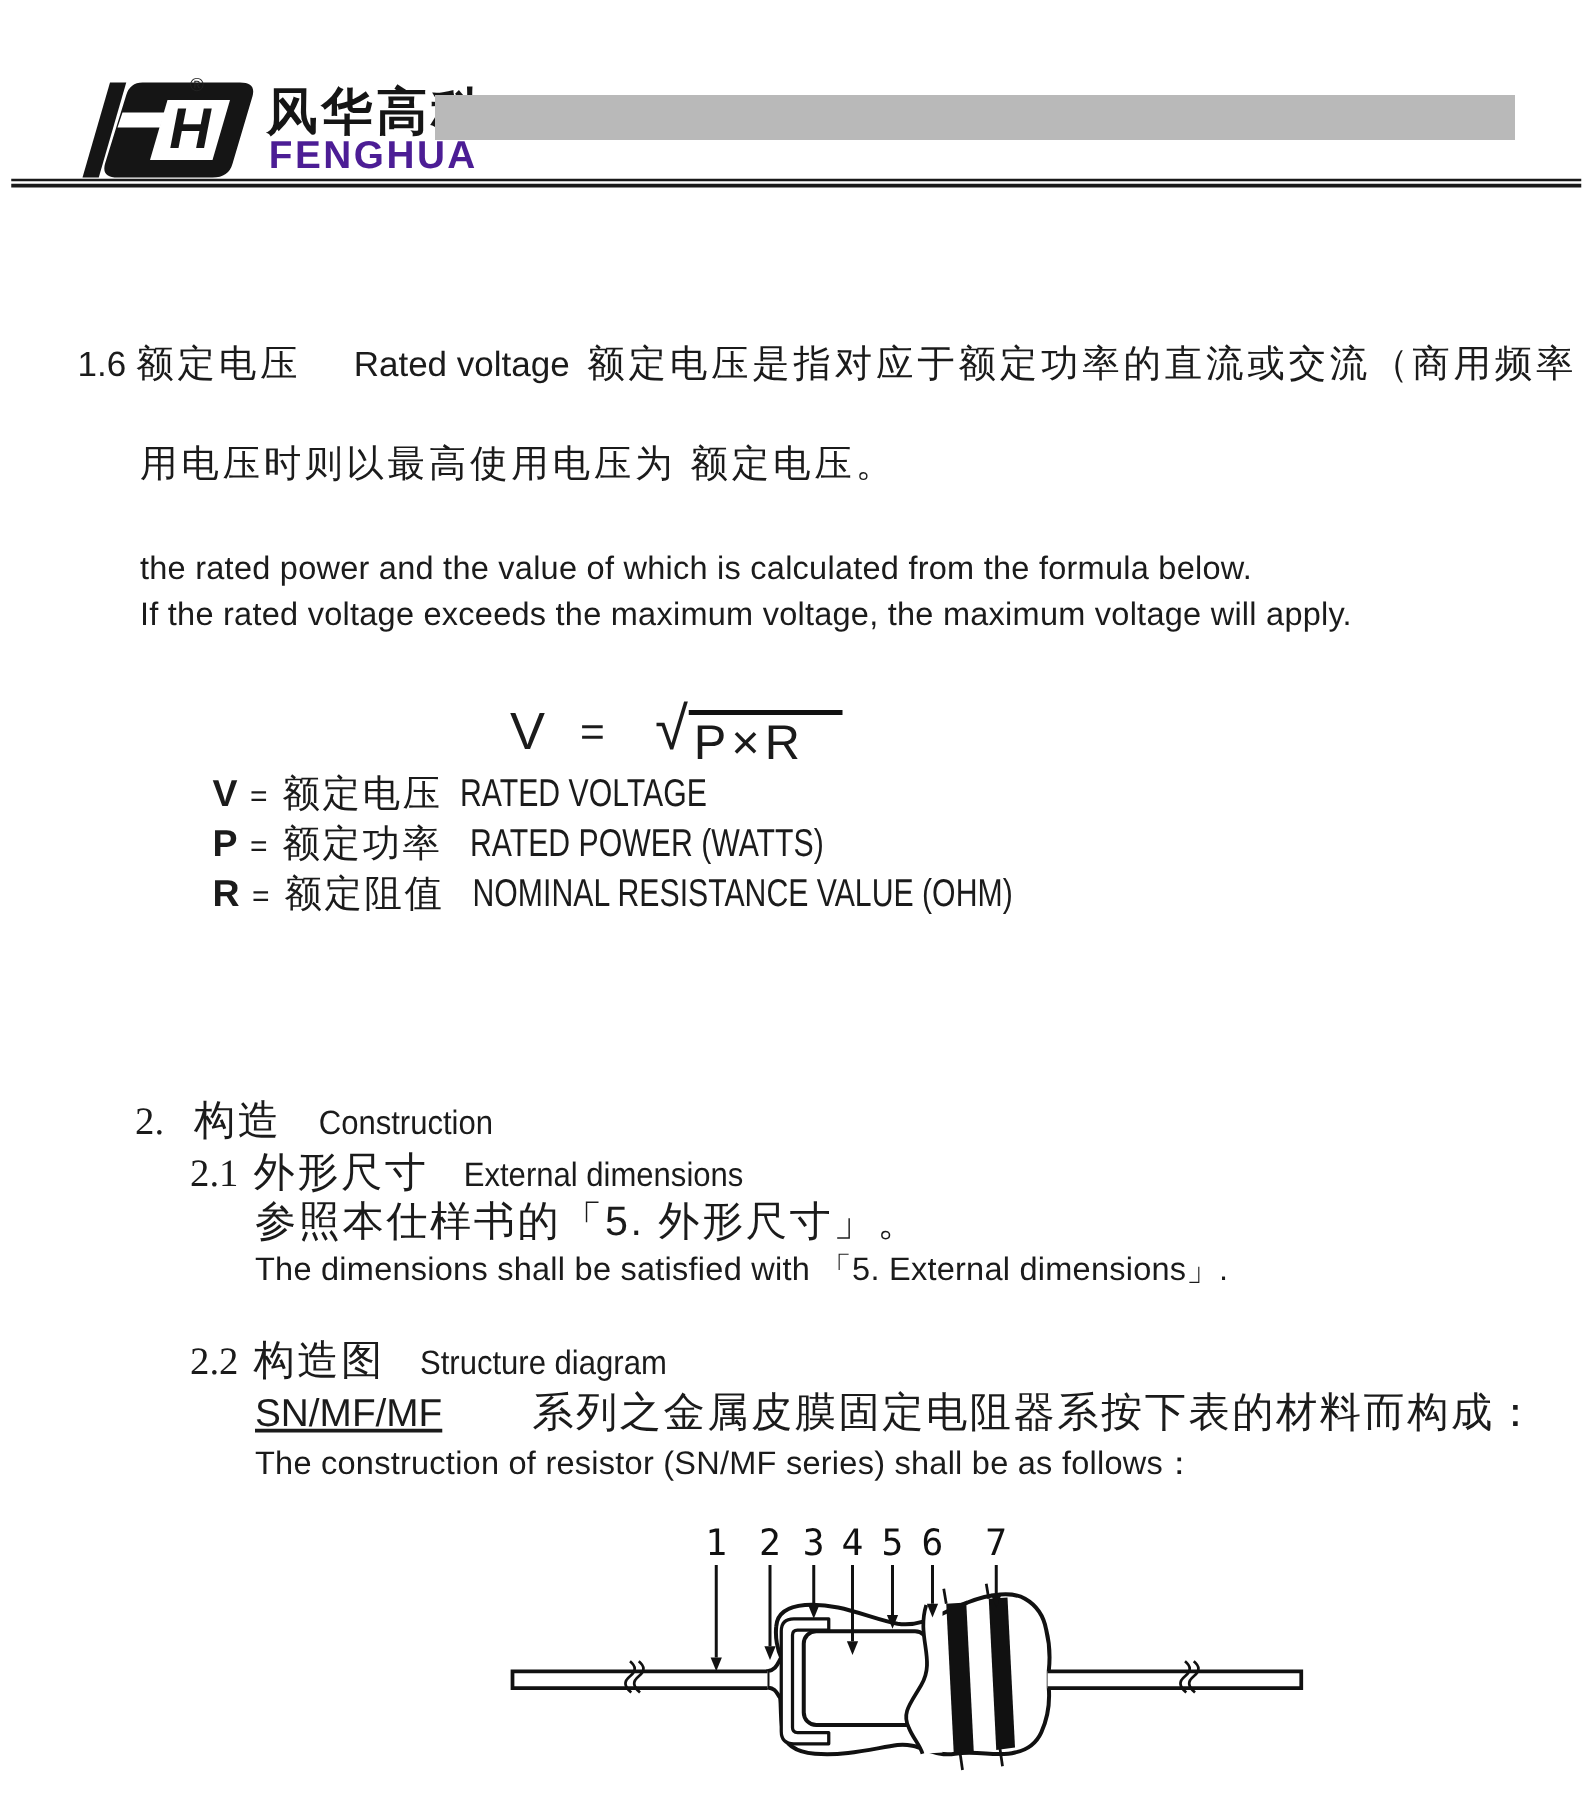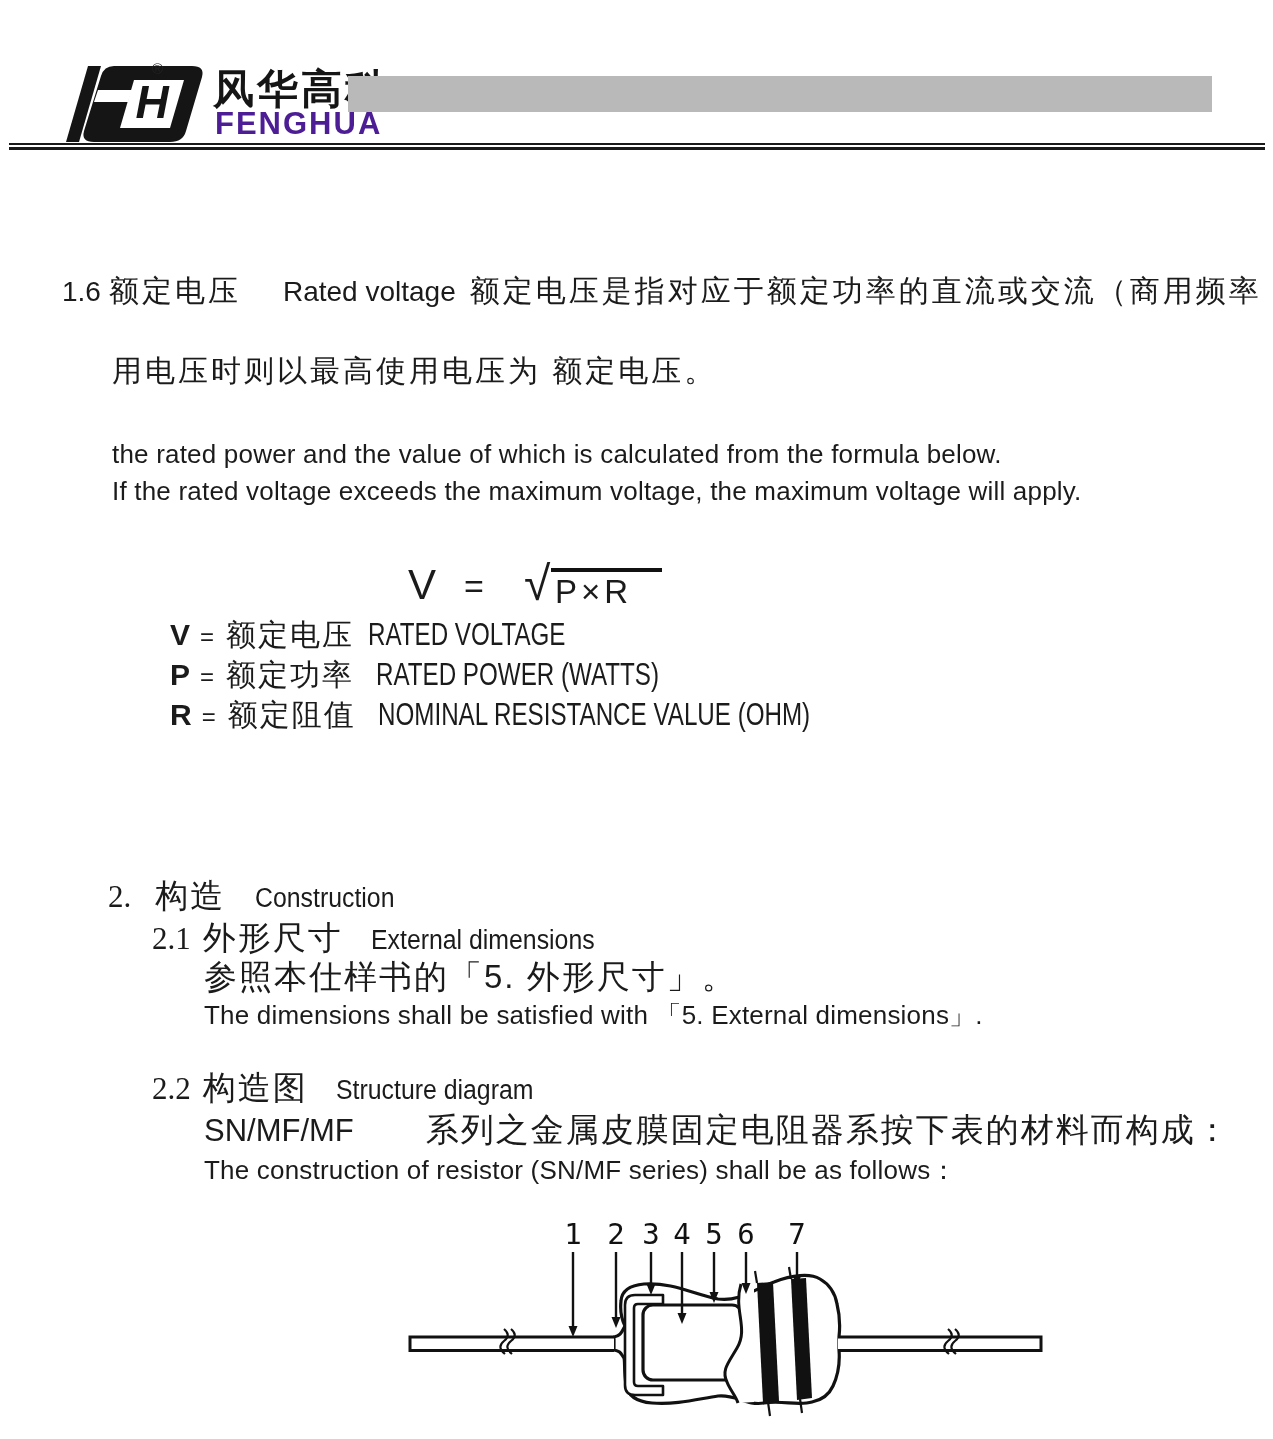--- a/index.html
+++ b/index.html
@@ -23,21 +23,21 @@
   .en-head{font-size:27px;display:inline-block;transform:scaleX(.92);transform-origin:0 70%;}
   .cond75{display:inline-block;transform:scaleX(.78);transform-origin:0 70%;}
   .defsym{font-size:30px;font-weight:bold;}
   .defeq{font-size:24px;margin:0 12px 0 10px;}
   .defcn{font-size:30px;letter-spacing:2px;}
   .defen{font-size:31px;margin-left:14px;}
   
   .f-v{font-size:42px;}
   .f-eq{font-size:34px;}
   .f-sqrt{font-size:48px;font-weight:normal;}
-  .f-rad{font-size:33px;letter-spacing:4px;border-top:4px solid #111;padding:1px 30px 0 4px;}
+  .f-rad{font-size:39px;letter-spacing:4px;border-top:4px solid #111;padding:1px 30px 0 4px;}
 </style>
 </head>
 <body>
 
 <div class="page">
 
   <div class="abs" style="left:64px;top:58px;width:150px;height:92px;">
     <svg width="150" height="92" viewBox="0 0 150 92">
       <polygon points="24,8 37,8 15,84 2,84" fill="#151515"></polygon>
       <path d="M 50 8 L 128 8 Q 141 8 138 19 L 122 73 Q 119 84 106 84 L 30 84 Q 17 84 20 73 L 37 18 Q 40 8 50 8 Z" fill="#151515"></path>
@@ -103,21 +103,21 @@
   </div>
   <div class="abs cjk-sm" style="left:204px;top:955px;">参照本仕样书的「5. 外形尺寸」。</div>
   <div class="abs enpara" style="left:204px;top:998px;">The dimensions shall be satisfied with 「5. External dimensions」.</div>
 
   <div class="abs row" style="left:152px;top:1066px;">
     <span class="secnum">2.2</span>
     <span class="cjk-sm" style="margin-left:12px;">构造图</span>
     <span class="en-head" style="margin-left:28px;">Structure diagram</span>
   </div>
   <div class="abs row" style="left:204px;top:1108px;">
-    <span style="font-size:31px;">SN/MF/MF</span>
+    <span style="font-size:31px;text-decoration:underline;">SN/MF/MF</span>
     <span class="cjk-sm" style="margin-left:72px;">系列之金属皮膜固定电阻器系按下表的材料而构成：</span>
   </div>
   <div class="abs enpara" style="left:204px;top:1153px;">The construction of resistor (SN/MF series) shall be as follows：</div>
 
   <div class="abs" style="left:400px;top:1198px;width:660px;height:241px;">
     <svg width="660" height="241" viewBox="0 0 660 241">
 
       <path d="M 214 139
                C 221 138, 222 133, 225 128
                C 222 122, 220 112, 221 103

